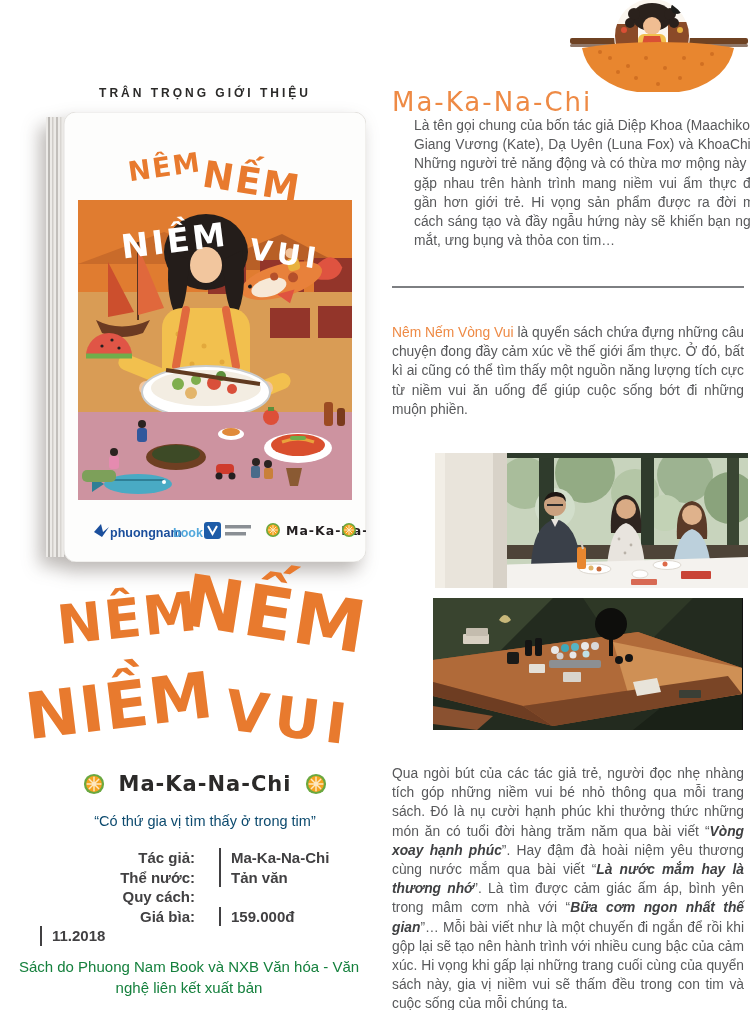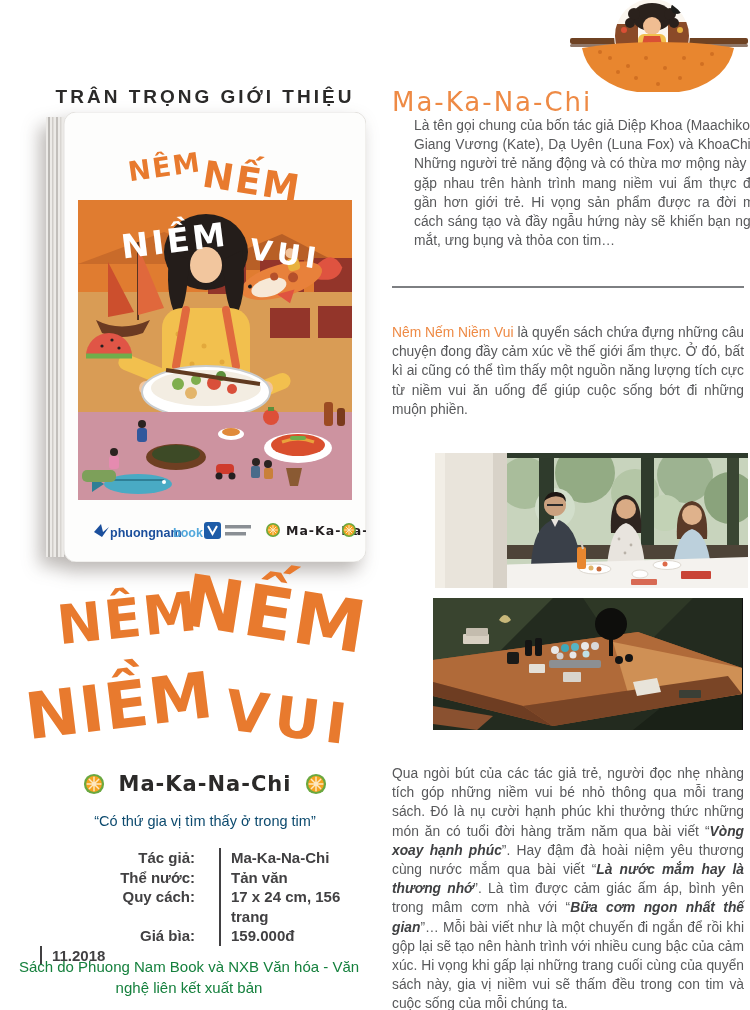--- a/index.html
+++ b/index.html
@@ -1,21 +1,21 @@
 <!DOCTYPE html>
 <html><head>
 <meta charset="utf-8">
 <style>
   html,body{margin:0;padding:0;background:#ffffff;}
   .page{position:relative;width:750px;height:1010px;background:#ffffff;overflow:hidden;
         font-family:"Liberation Sans",sans-serif;color:#58595b;}
   .abs{position:absolute;}
 
   
-  .kicker{left:40px;top:86px;width:330px;text-align:center;font-size:19px;font-weight:bold;
+  .kicker{left:40px;top:86px;width:330px;text-align:center;font-size:12px;font-weight:bold;
           letter-spacing:3px;color:#2b2a29;}
   .book{left:46px;top:112px;width:320px;height:450px;filter:drop-shadow(-6px 9px 9px rgba(60,50,40,.35));}
   .big-title{left:25px;top:578px;width:345px;height:192px;color:#e87a2e;font-weight:bold;
              font-family:"DejaVu Sans",sans-serif;}
   .big-title span{position:absolute;display:inline-block;line-height:1;}
   .bt-w1{left:32px;top:14px;font-size:54px;transform:rotate(-6deg);letter-spacing:2px;}
   .bt-w2{left:158px;top:0px;font-size:72px;transform:rotate(9deg);letter-spacing:1px;}
   .bt-w3{left:0px;top:96px;font-size:64px;transform:rotate(-7deg);letter-spacing:1px;}
   .bt-w4{left:200px;top:112px;font-size:56px;transform:rotate(7deg);letter-spacing:6px;}
   .author-row{left:40px;top:772px;width:330px;display:flex;align-items:center;justify-content:center;gap:14px;}
@@ -225,21 +225,20 @@
     <div class="spec-row">
       <div class="spec-label">Tác giả:</div>
       <div class="spec-value">Ma-Ka-Na-Chi</div>
     </div>
     <div class="spec-row">
       <div class="spec-label">Thể nước:</div>
       <div class="spec-value">Tản văn</div>
     </div>
     <div class="spec-row">
       <div class="spec-label">Quy cách:</div>
-      <div class="spec-value">17 x 24 cm, 156 trang</div>
     </div>
     <div class="spec-row">
       <div class="spec-label">Giá bìa:</div>
       <div class="spec-value">159.000đ</div>
     </div>
     <div class="spec-row">
       <div class="spec-value">11.2018</div>
     </div>
   </div>
 
@@ -295,21 +294,21 @@
       </g>
     </svg>
   </div>
 
   <div class="abs r-heading">Ma-Ka-Na-Chi</div>
 
   <div class="abs para para1">Là tên gọi chung của bốn tác giả Diệp Khoa (Maachikoo), Giang Vương (Kate), Dạ Uyên (Luna Fox) và KhoaChim. Những người trẻ năng động và có thừa mơ mộng này đã gặp nhau trên hành trình mang niềm vui ẩm thực đến gần hơn giới trẻ. Hi vọng sản phẩm được ra đời một cách sáng tạo và đầy ngẫu hứng này sẽ khiến bạn ngon mắt, ưng bụng và thỏa con tim…</div>
 
   <div class="abs divider"></div>
 
-  <div class="abs para para2"><span class="hl">Nêm Nếm Niềm Vui</span><span> là quyển sách chứa đựng những câu chuyện đong đầy cảm xúc về thế giới ẩm thực. Ở đó, bất kì ai cũng có thể tìm thấy một nguồn năng lượng tích cực từ niềm vui ăn uống để giúp cuộc sống bớt đi những muộn phiền.</span></div>
+  <div class="abs para para2"><span class="hl">Nêm Nếm Vòng Vui</span><span> là quyển sách chứa đựng những câu chuyện đong đầy cảm xúc về thế giới ẩm thực. Ở đó, bất kì ai cũng có thể tìm thấy một nguồn năng lượng tích cực từ niềm vui ăn uống để giúp cuộc sống bớt đi những muộn phiền.</span></div>
 
   <div class="abs photo photo1">
     <svg viewBox="0 0 313 135" width="313" height="135">
       <rect width="313" height="135" fill="#c8d4bd"></rect>
       <g>
         <circle cx="90" cy="30" r="26" fill="#a9bd9b"></circle>
           <circle cx="150" cy="20" r="30" fill="#93ab84"></circle>
         <circle cx="200" cy="40" r="24" fill="#b4c6a6"></circle>
           <circle cx="250" cy="22" r="28" fill="#9db391"></circle>
         <circle cx="295" cy="45" r="26" fill="#8aa37c"></circle>

